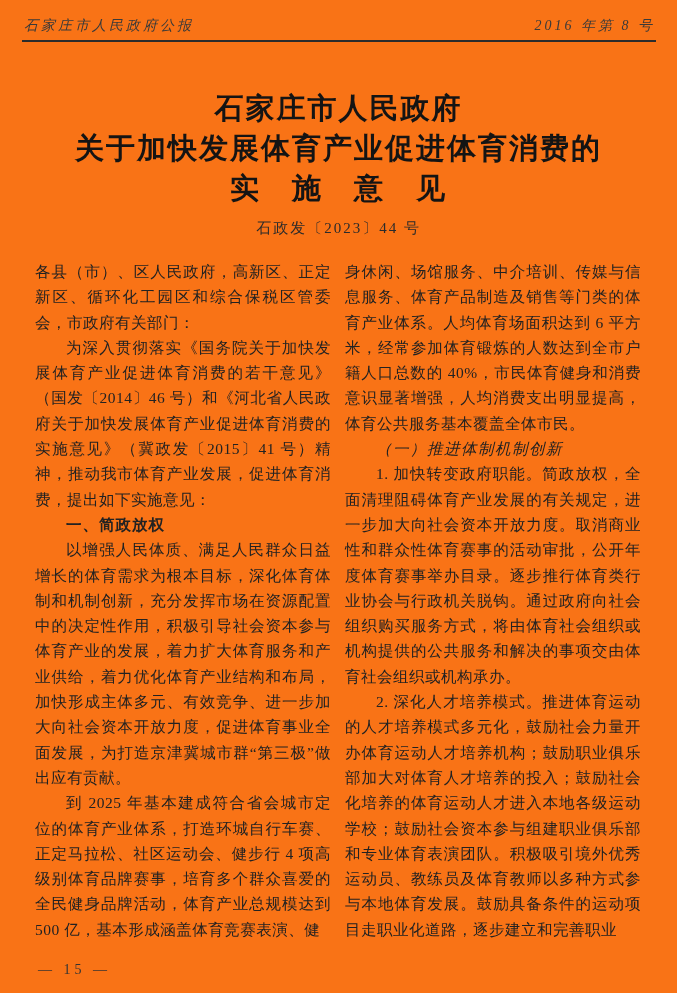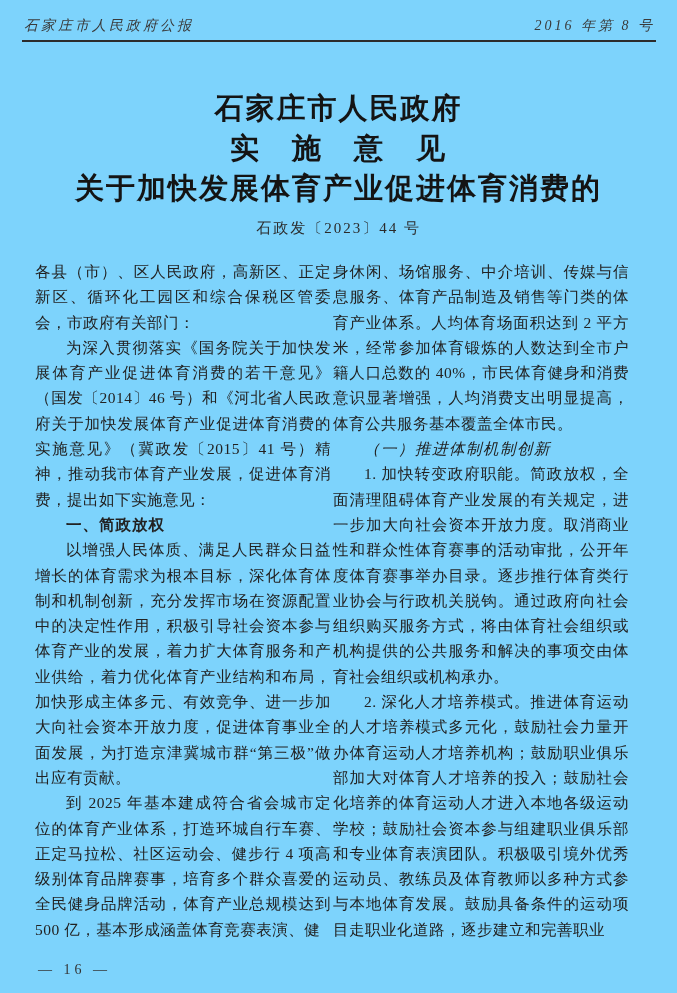--- a/index.html
+++ b/index.html
@@ -5,21 +5,21 @@
   html, body {
     margin: 0;
     padding: 0;
     background: #e8e8e6;
   }
   .page {
     position: relative;
     width: 677px;
     height: 993px;
     margin: 0 auto;
-    background: #7dd3fc;
+    background: #f97316;
     overflow: hidden;
     color: #1f1f1f;
     font-family: "Liberation Serif", "DejaVu Serif", serif;
   }
   
   .header {
     position: absolute;
     top: 17px;
     left: 24px;
     right: 22px;
@@ -65,21 +65,21 @@
     letter-spacing: 2px;
     color: #2b2b2b;
   }
   
   .columns {
     position: absolute;
     top: 259px;
     left: 35px;
     width: 610px;
     display: flex;
-    gap: 2px;
+    gap: 14px;
   }
   .column {
     width: 296px;
     font-size: 15.5px;
     line-height: 25.3px;
     text-align: justify;
     text-justify: inter-ideograph;
     letter-spacing: 0.5px;
     color: #222;
   }
@@ -114,37 +114,37 @@
 <div class="page">
 
   <div class="header">
     <span>石家庄市人民政府公报</span>
     <span>2016 年第 8 号</span>
   </div>
   <div class="header-rule"></div>
 
   <div class="title-block">
     <div class="title-line">石家庄市人民政府</div>
+    <div class="title-line">关于加快发展体育产业促进体育消费的</div>
     <div class="title-line">实　施　意　见</div>
-    <div class="title-line">关于加快发展体育产业促进体育消费的</div>
   </div>
 
   <div class="doc-number">石政发〔2023〕44 号</div>
 
   <div class="columns">
     <div class="column">
       <p class="blk-opening">各县（市）、区人民政府，高新区、正定新区、循环化工园区和综合保税区管委会，市政府有关部门：</p>
       <p class="blk-para">为深入贯彻落实《国务院关于加快发展体育产业促进体育消费的若干意见》（国发〔2014〕46 号）和《河北省人民政府关于加快发展体育产业促进体育消费的实施意见》（冀政发〔2015〕41 号）精神，推动我市体育产业发展，促进体育消费，提出如下实施意见：</p>
       <p class="blk-heading">一、简政放权</p>
       <p class="blk-para">以增强人民体质、满足人民群众日益增长的体育需求为根本目标，深化体育体制和机制创新，充分发挥市场在资源配置中的决定性作用，积极引导社会资本参与体育产业的发展，着力扩大体育服务和产业供给，着力优化体育产业结构和布局，加快形成主体多元、有效竞争、进一步加大向社会资本开放力度，促进体育事业全面发展，为打造京津冀城市群“第三极”做出应有贡献。</p>
       <p class="blk-para">到 2025 年基本建成符合省会城市定位的体育产业体系，打造环城自行车赛、正定马拉松、社区运动会、健步行 4 项高级别体育品牌赛事，培育多个群众喜爱的全民健身品牌活动，体育产业总规模达到 500 亿，基本形成涵盖体育竞赛表演、健</p>
     </div>
     <div class="column">
-      <p class="blk-cont">身休闲、场馆服务、中介培训、传媒与信息服务、体育产品制造及销售等门类的体育产业体系。人均体育场面积达到 2 平方米，经常参加体育锻炼的人数达到全市户籍人口总数的 40%，市民体育健身和消费意识显著增强，人均消费支出明显提高，体育公共服务基本覆盖全体市民。</p>
+      <p class="blk-cont">身休闲、场馆服务、中介培训、传媒与信息服务、体育产品制造及销售等门类的体育产业体系。人均体育场面积达到 6 平方米，经常参加体育锻炼的人数达到全市户籍人口总数的 40%，市民体育健身和消费意识显著增强，人均消费支出明显提高，体育公共服务基本覆盖全体市民。</p>
       <p class="blk-subheading">（一）推进体制机制创新</p>
       <p class="blk-para">1. 加快转变政府职能。简政放权，全面清理阻碍体育产业发展的有关规定，进一步加大向社会资本开放力度。取消商业性和群众性体育赛事的活动审批，公开年度体育赛事举办目录。逐步推行体育类行业协会与行政机关脱钩。通过政府向社会组织购买服务方式，将由体育社会组织或机构提供的公共服务和解决的事项交由体育社会组织或机构承办。</p>
       <p class="blk-para">2. 深化人才培养模式。推进体育运动的人才培养模式多元化，鼓励社会力量开办体育运动人才培养机构；鼓励职业俱乐部加大对体育人才培养的投入；鼓励社会化培养的体育运动人才进入本地各级运动学校；鼓励社会资本参与组建职业俱乐部和专业体育表演团队。积极吸引境外优秀运动员、教练员及体育教师以多种方式参与本地体育发展。鼓励具备条件的运动项目走职业化道路，逐步建立和完善职业</p>
     </div>
   </div>
 
-  <div class="footer">— 16 —</div>
+  <div class="footer">— 15 —</div>
 
 </div>
 
 </body></html>

